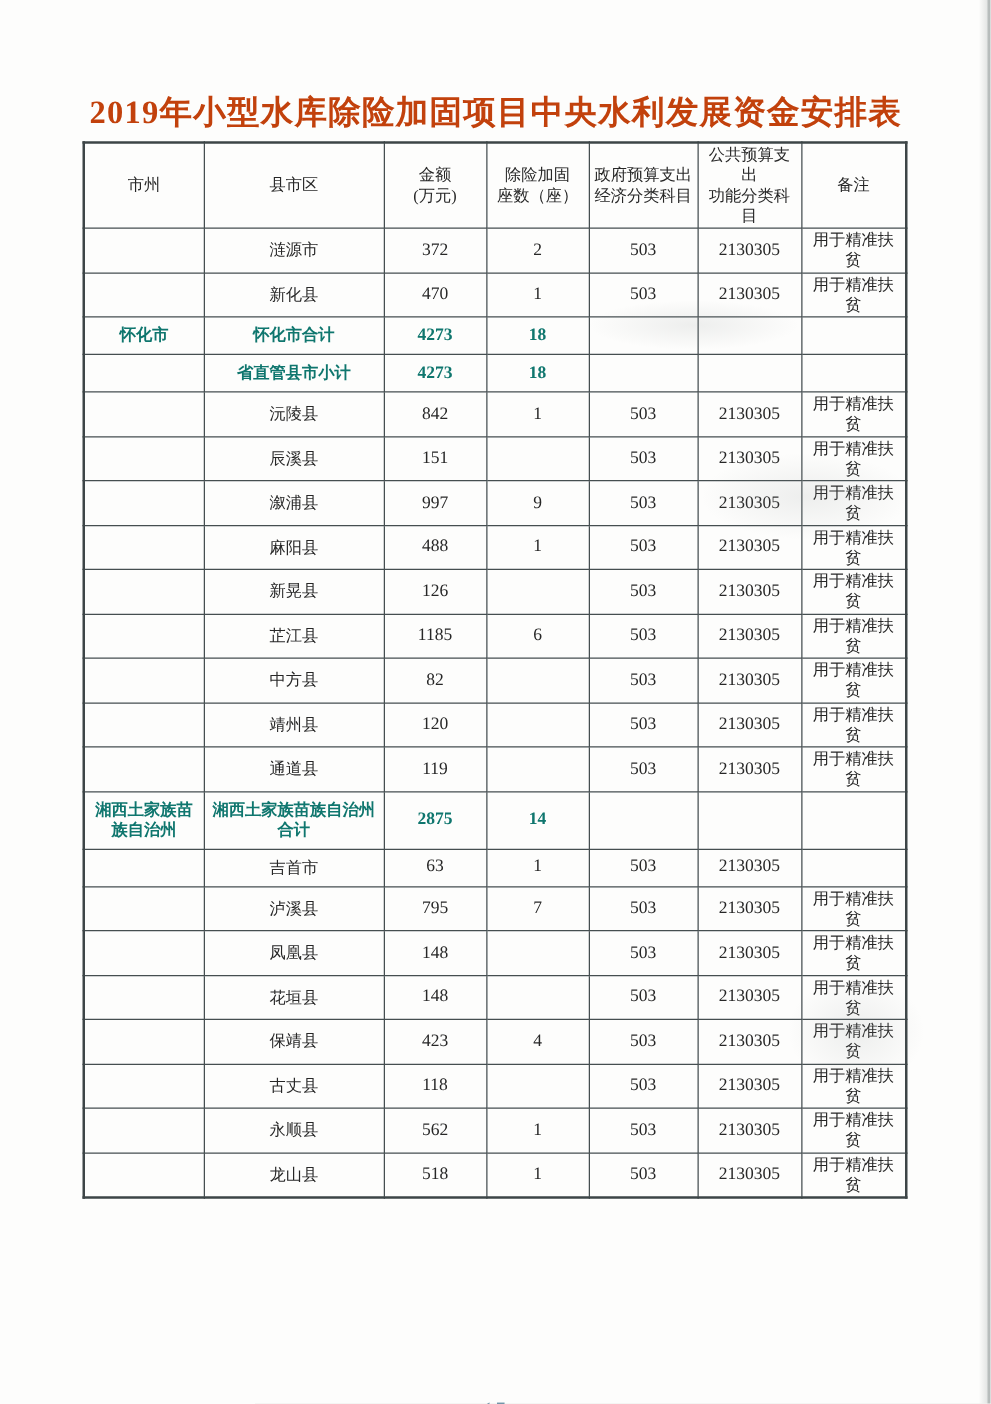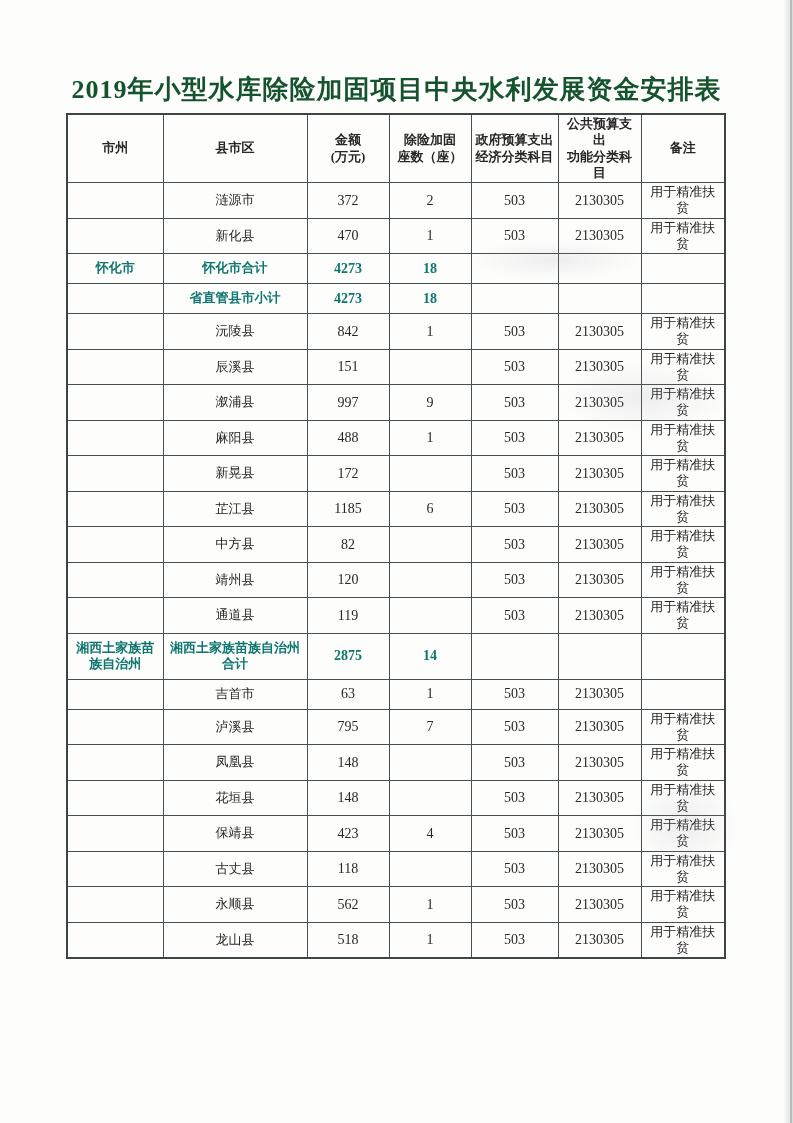--- a/index.html
+++ b/index.html
@@ -39,21 +39,21 @@
 
   .doc-title {
     position: absolute;
     top: 72px;
     left: 0;
     width: 100%;
     text-align: center;
     font-size: 26px;
     font-weight: 900;
     letter-spacing: 1px;
-    color: #14532d;
+    color: #c2410c;
     font-family: "Liberation Serif", "DejaVu Serif", serif;
   }
 
   table.fund-table {
     position: absolute;
     left: 66px;
     top: 113px;
     width: 658px;
     border-collapse: collapse;
     table-layout: fixed;
@@ -65,21 +65,21 @@
     border: 1.6px solid #454e50;
     text-align: center;
     vertical-align: middle;
     padding: 1px 3px;
     line-height: 1.25;
     overflow: hidden;
   }
   table.fund-table { border: 2px solid #3d4547; }
   table.fund-table thead th {
     height: 44px;
-    font-weight: 700;
+    font-weight: 400;
     white-space: pre-line;
     font-size: 13px;
   }
   table.fund-table tbody td { height: 30px; }
   table.fund-table tbody tr.tall td { height: 46px; line-height: 1.2; }
   table.fund-table tbody tr.bold td { font-weight: 700; color: #0f766e; }
   td.num { font-family: "Liberation Serif", "DejaVu Serif", serif; font-size: 14px; }
 
   .page-number {
     position: absolute;
@@ -194,21 +194,21 @@
           <td>麻阳县</td>
           <td class="num">488</td>
           <td class="num">1</td>
           <td class="num">503</td>
           <td class="num">2130305</td>
           <td>用于精准扶贫</td>
         </tr>
         <tr>
           <td></td>
           <td>新晃县</td>
-          <td class="num">172</td>
+          <td class="num">126</td>
           <td class="num"></td>
           <td class="num">503</td>
           <td class="num">2130305</td>
           <td>用于精准扶贫</td>
         </tr>
         <tr>
           <td></td>
           <td>芷江县</td>
           <td class="num">1185</td>
           <td class="num">6</td>

